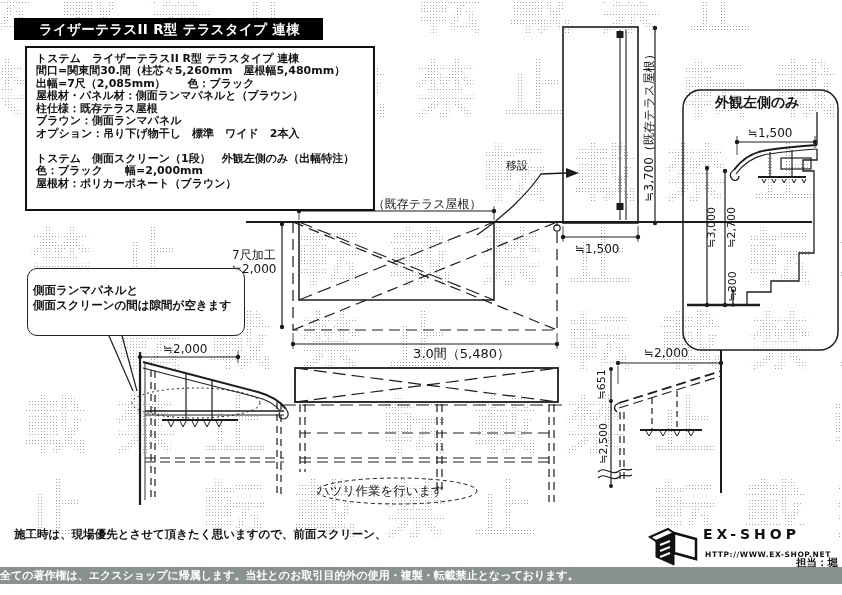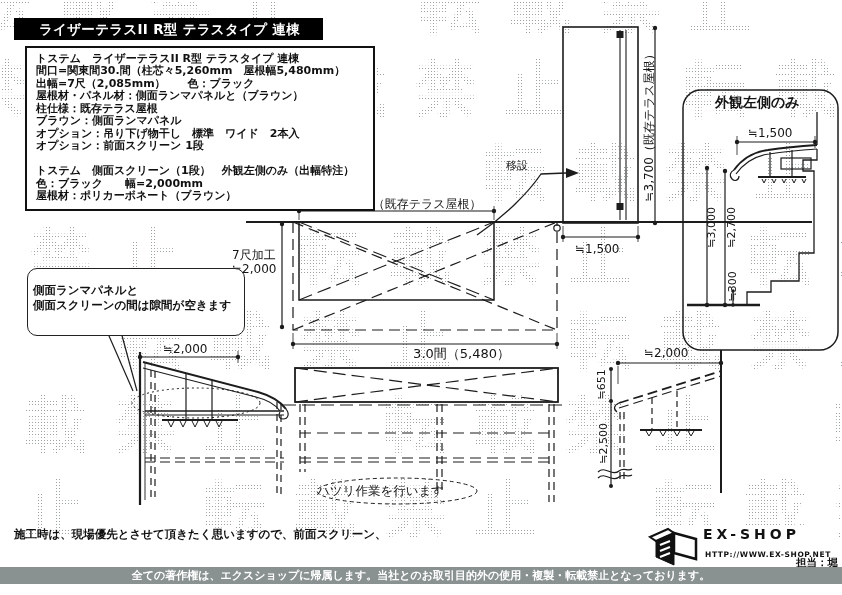--- a/index.html
+++ b/index.html
@@ -25,21 +25,21 @@
              z-index:4;white-space:nowrap;letter-spacing:.3px}
   .spec-box{position:absolute;left:25px;top:46px;width:317px;height:156px;background:#fff;
             border:2px solid #111;z-index:4;padding:5px 20px 0 9px;font-size:11px;font-weight:600}
   .spec-line{min-height:12.45px;line-height:12.45px;white-space:nowrap}
   .bubble{position:absolute;left:27px;top:268px;width:206px;height:38px;background:#fff;
           border:1.5px solid #222;border-radius:10px;z-index:4;font-size:11.5px;font-weight:700;
           padding:14px 5px;line-height:15px;white-space:nowrap}
   .notes{position:absolute;left:14px;top:528px;z-index:3;font-size:11.5px;font-weight:700;
          line-height:12.6px;white-space:nowrap}
   .footer-bar{position:absolute;left:0;top:567px;width:842px;height:17px;background:#8a9191;
-              z-index:5;color:#fff;font-size:11px;font-weight:700;text-align:center;line-height:17px;
+              z-index:5;color:#fff;font-size:11px;font-weight:700;line-height:17px;
               white-space:nowrap}
   .logo-box{position:absolute;left:646px;top:526px;width:192px;height:41px;background:#fff;z-index:4}
   .logo-brand{position:absolute;left:57px;top:0px;font-size:14px;font-weight:700;letter-spacing:4px;white-space:nowrap}
   .logo-url{position:absolute;left:59px;top:24px;font-size:7.5px;font-weight:700;letter-spacing:.6px;white-space:nowrap}
   .logo-contact{position:absolute;left:150px;top:30px;font-size:10.5px;font-weight:700;white-space:nowrap}
   .panel-title{font-size:14px;font-weight:600}
   .small-dim{font-size:11px}
 </style>
 </head>
 <body>
@@ -208,21 +208,20 @@
 
 <div class="title-bar">ライザーテラスII R型 テラスタイプ 連棟</div>
 <div class="spec-box">
   <div class="spec-line">トステム　ライザーテラスII R型 テラスタイプ 連棟</div>
   <div class="spec-line">間口=関東間30.間（柱芯々5,260mm　屋根幅5,480mm）</div>
   <div class="spec-line">出幅=7尺（2,085mm）　　色：ブラック</div>
   <div class="spec-line">屋根材・パネル材：側面ランマパネルと（ブラウン）</div>
   <div class="spec-line">柱仕様：既存テラス屋根</div>
   <div class="spec-line">ブラウン：側面ランマパネル</div>
   <div class="spec-line">オプション：吊り下げ物干し　標準　ワイド　2本入</div>
-  <div class="spec-line">オプション：前面スクリーン 1段</div>
   <div class="spec-line"></div>
   <div class="spec-line">トステム　側面スクリーン（1段）　外観左側のみ（出幅特注）</div>
   <div class="spec-line">色：ブラック　　幅=2,000mm</div>
   <div class="spec-line">屋根材：ポリカーボネート（ブラウン）</div>
 </div>
 
 <div class="lbl" style="left:310px;top:198px;width:190px;text-align:center">≒3,700（既存テラス屋根）</div>
 <div class="lbl" style="left:506px;top:160px;font-size:11px">移設</div>
 <div class="lbl" style="left:575px;top:243px">≒1,500</div>
 <div class="lbl" style="left:232px;top:249px">7尺加工</div>

